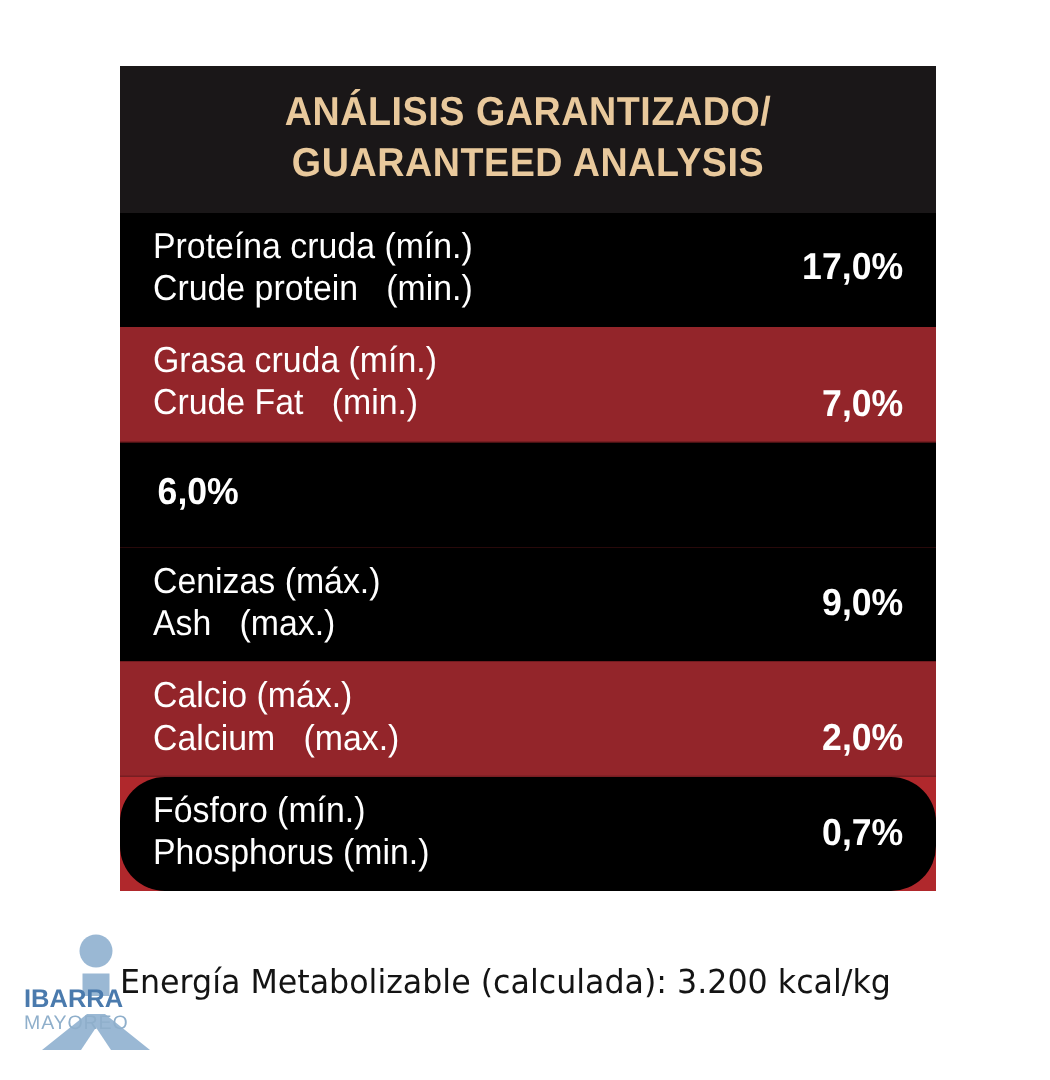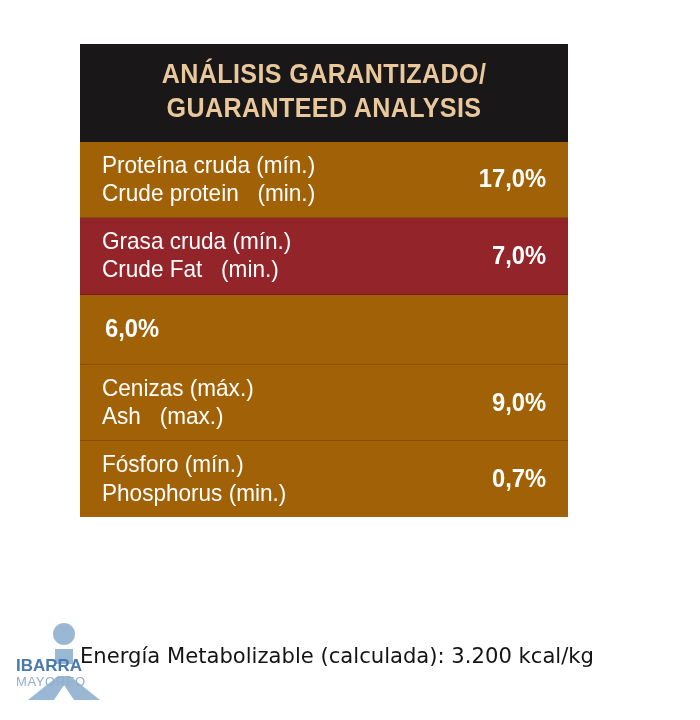--- a/index.html
+++ b/index.html
@@ -23,21 +23,21 @@
     width: 100px;
     height: 95px;
     z-index: 1;
   }
 
   
   #analysis-panel {
     position: absolute;
     left: 80px;
     top: 44px;
-    width: 488px;
+    width: 544px;
     z-index: 2;
   }
 
   #panel-header {
     background: #1a1718;
     padding: 14px 10px 16px 10px;
     text-align: center;
   }
   .header-line {
     display: block;
@@ -58,23 +58,23 @@
 
   .analysis-row {
     display: flex;
     align-items: center;
     justify-content: space-between;
     padding: 9px 18px 10px 22px;
     box-sizing: border-box;
     min-height: 70px;
     border-bottom: 1px solid rgba(0,0,0,0.18);
   }
-  .analysis-row:last-child { border-bottom: none; }
-  .analysis-row.odd  { background: #a16207; }
-  .analysis-row.even { background: #93252a; }
+  .analysis-row:last-child { border-bottom: none; border-radius: 30px; }
+  .analysis-row.odd  { background: #000000; }
+  .analysis-row.even { background: #93252a; align-items: flex-end; }
 
   .row-labels {
     display: flex;
     flex-direction: column;
     justify-content: center;
   }
   .label-es, .label-en {
     color: #ffffff;
     font-family: "Liberation Sans Narrow", "Liberation Sans", sans-serif;
     font-size: 24px;
@@ -157,20 +157,27 @@
 
 
     <div class="analysis-row odd">
       <div class="row-labels">
         <span class="label-es">Cenizas (máx.)</span>
         <span class="label-en">Ash   (max.)</span>
       </div>
       <div class="row-value">9,0%</div>
     </div>
 
+    <div class="analysis-row even">
+      <div class="row-labels">
+        <span class="label-es">Calcio (máx.)</span>
+        <span class="label-en">Calcium   (max.)</span>
+      </div>
+      <div class="row-value">2,0%</div>
+    </div>
 
     <div class="analysis-row odd">
       <div class="row-labels">
         <span class="label-es">Fósforo (mín.)</span>
         <span class="label-en">Phosphorus (min.)</span>
       </div>
       <div class="row-value">0,7%</div>
     </div>
 
   </div>

